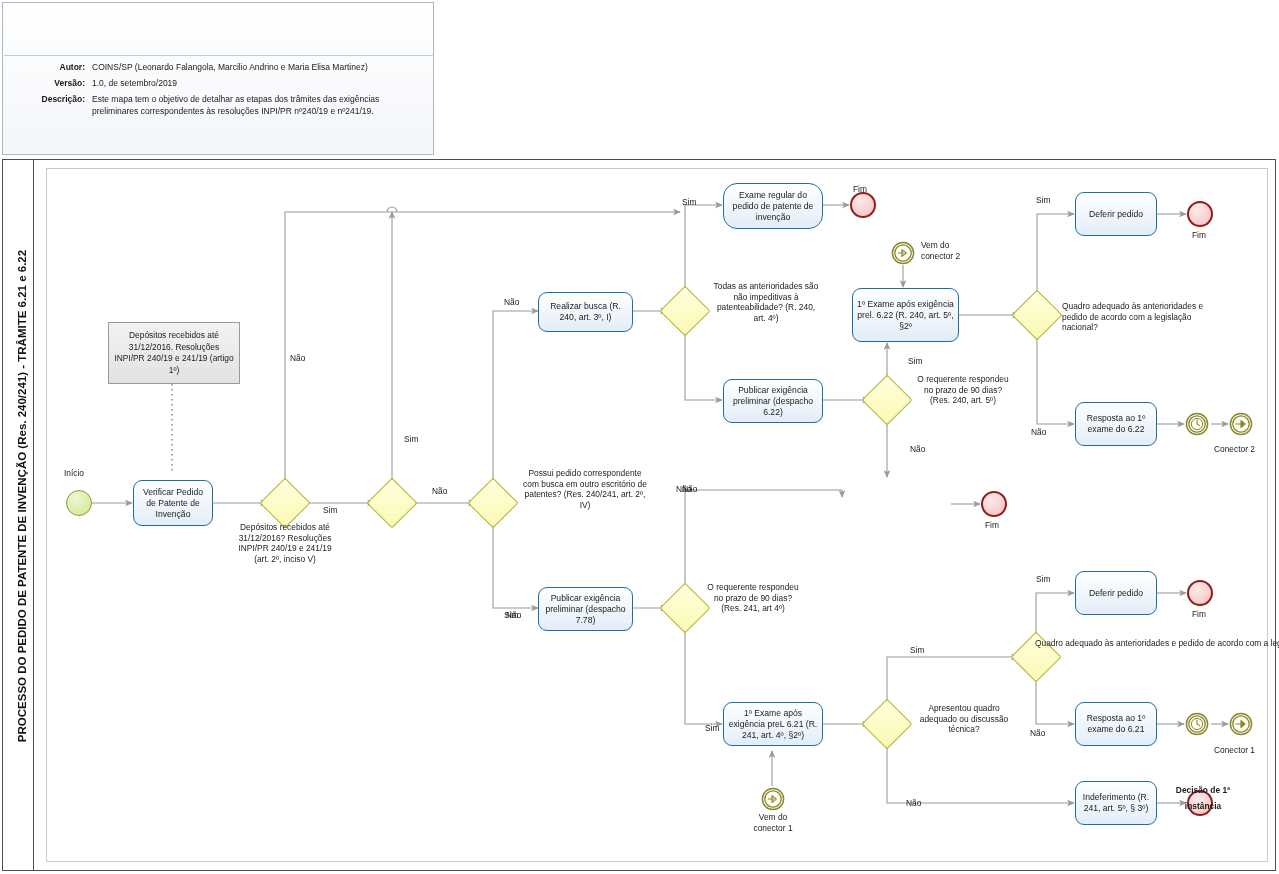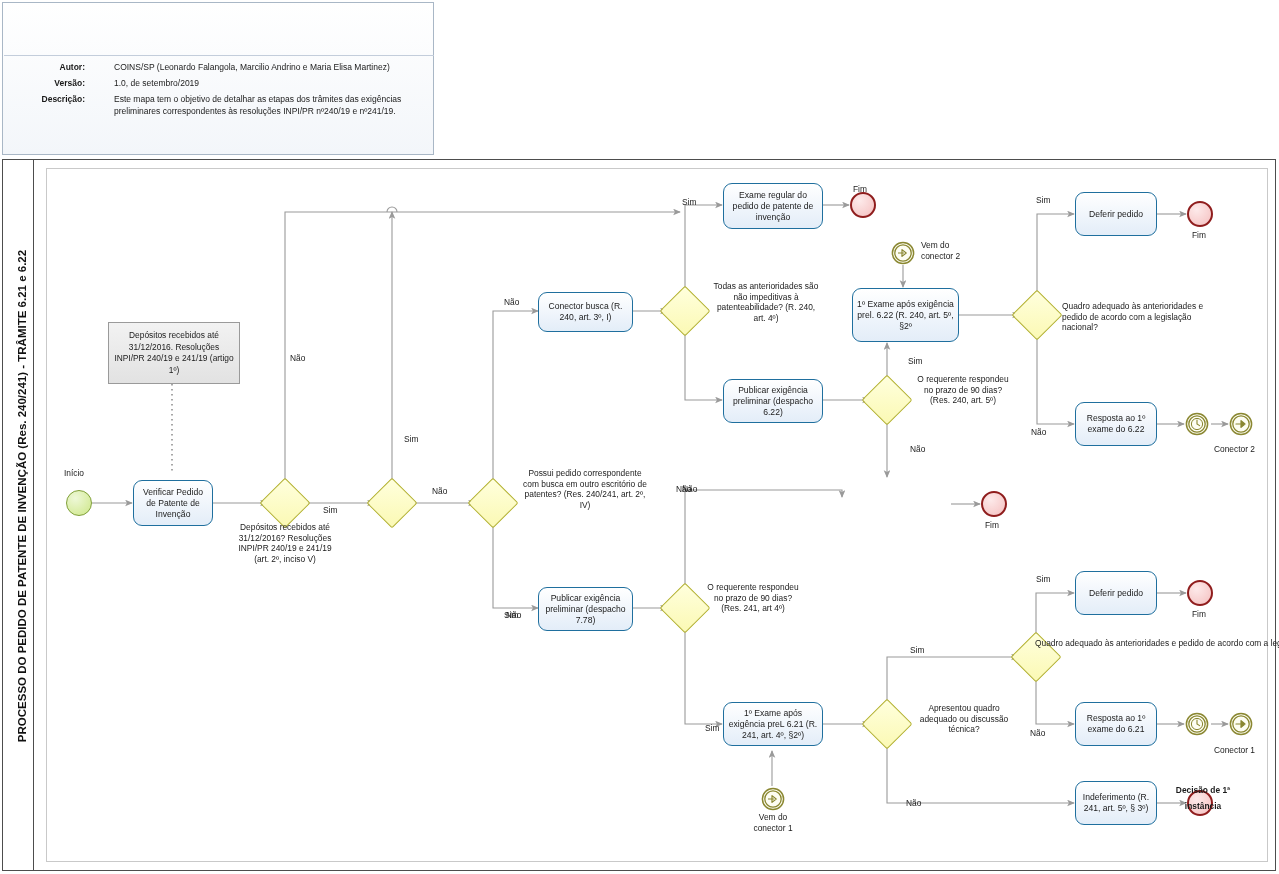--- a/index.html
+++ b/index.html
@@ -5,21 +5,21 @@
   html,body{margin:0;padding:0;background:#ffffff;}
   body{width:1279px;height:874px;font-family:"Liberation Sans",sans-serif;overflow:hidden;}
   #root{position:relative;width:1279px;height:874px;}
 
   
   .hdr{position:absolute;left:2px;top:2px;width:432px;height:153px;border:1px solid #a9b7c6;
        background:linear-gradient(to bottom,#ffffff 0%,#f3f6fa 100%);box-sizing:border-box;}
   .hdr-title{position:absolute;left:8px;top:14px;font-size:21px;font-weight:bold;color:#17191c;letter-spacing:.2px;}
   .hdr-rule{position:absolute;left:1px;top:52px;width:430px;height:1px;background:#c3cddb;}
   .hdr-body{position:absolute;left:0;top:58px;width:432px;}
-  .hrow{display:flex;margin-bottom:4px;gap:22px;}
+  .hrow{display:flex;margin-bottom:4px;}
   .hkey{width:82px;text-align:right;font-size:8.5px;font-weight:bold;color:#1a1a1a;padding-right:7px;line-height:12px;}
   .hval{font-size:8.5px;color:#1a1a1a;line-height:12px;width:320px;}
 
   
   .pool{position:absolute;left:2px;top:159px;width:1274px;height:712px;border:1px solid #4d4d4d;box-sizing:border-box;background:#fff;}
   .lane-hdr{position:absolute;left:2px;top:160px;width:32px;height:710px;border-right:1px solid #4d4d4d;box-sizing:border-box;}
   .lane-txt{position:absolute;left:-330px;top:330px;width:700px;text-align:center;
             transform:rotate(-90deg);font-size:11.5px;font-weight:bold;color:#111;white-space:nowrap;}
   .canvas-border{position:absolute;left:46px;top:168px;width:1222px;height:694px;border:1px solid #c9c9c9;box-sizing:border-box;}
 
@@ -178,26 +178,26 @@
   <div class="node task" style="left:133px;top:480px;width:80px;height:46px;">Verificar Pedido de Patente de Invenção</div>
 
   <div class="node gw" style="left:267px;top:485px;"></div>
   <div class="lbl wrap" style="left:235px;top:522px;width:100px;">Depósitos recebidos até 31/12/2016? Resoluções INPI/PR 240/19 e 241/19 (art. 2º, inciso V)</div>
 
   <div class="node gw" style="left:374px;top:485px;"></div>
 
   <div class="node gw" style="left:475px;top:485px;"></div>
   <div class="lbl wrap" style="left:520px;top:468px;width:130px;">Possui pedido correspondente com busca em outro escritório de patentes? (Res. 240/241, art. 2º, IV)</div>
 
-  <div class="node task" style="left:538px;top:292px;width:95px;height:40px;">Conector busca (R. 240, art. 3º, I)</div>
+  <div class="node task" style="left:538px;top:292px;width:95px;height:40px;">Realizar busca (R. 240, art. 3º, I)</div>
 
   <div class="node gw" style="left:667px;top:293px;"></div>
   <div class="lbl wrap" style="left:710px;top:281px;width:112px;">Todas as anterioridades são não impeditivas à patenteabilidade? (R. 240, art. 4º)</div>
 
-  <div class="node task" style="left:723px;top:183px;width:100px;height:46px;">Exame regular do pedido de patente de invenção</div>
+  <div class="node task" style="left:723px;top:183px;width:100px;height:46px;border-radius:14px;">Exame regular do pedido de patente de invenção</div>
   <div class="node ev ev-end" style="left:850px;top:192px;"></div>
   <div class="lbl" style="left:853px;top:184px;">Fim</div>
 
   <div class="node task" style="left:723px;top:379px;width:100px;height:44px;">Publicar exigência preliminar (despacho 6.22)</div>
 
   <div class="node gw" style="left:869px;top:382px;"></div>
   <div class="lbl wrap" style="left:913px;top:374px;width:100px;">O requerente respondeu no prazo de 90 dias? (Res. 240, art. 5º)</div>
 
   <div class="ev-link" style="left:891px;top:241px;">
     <svg width="24" height="24" viewBox="0 0 24 24">

